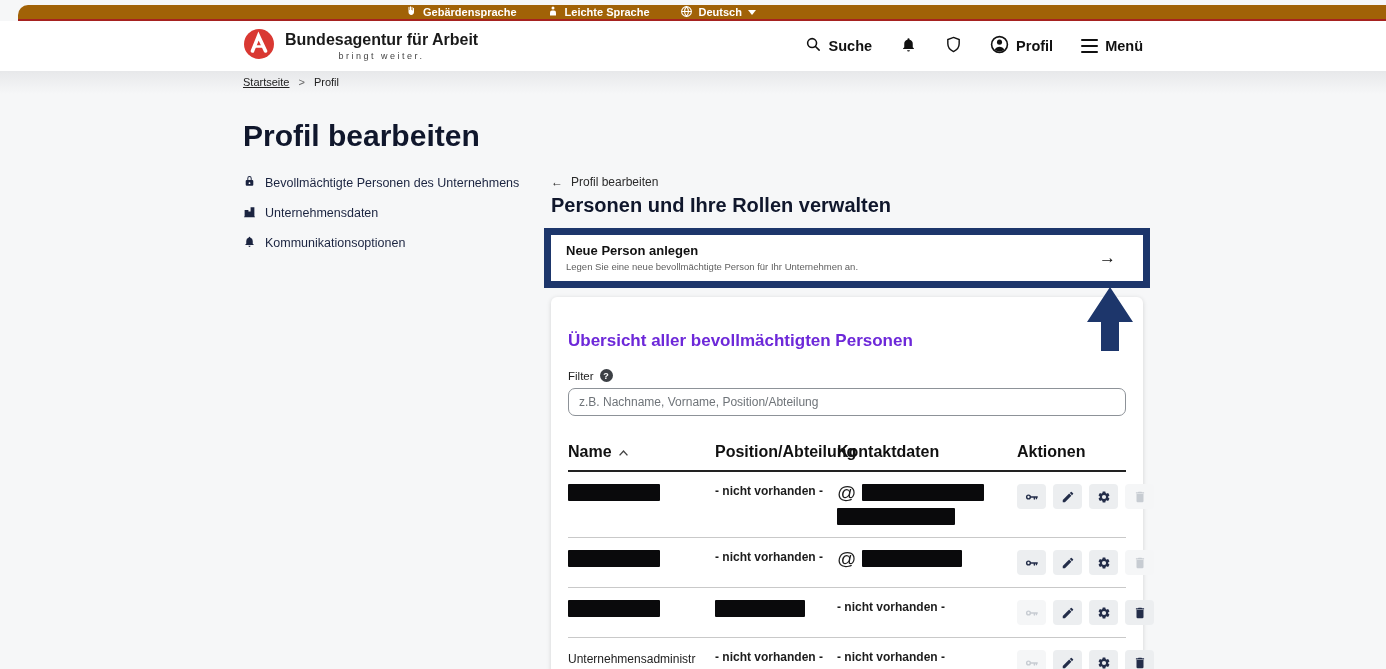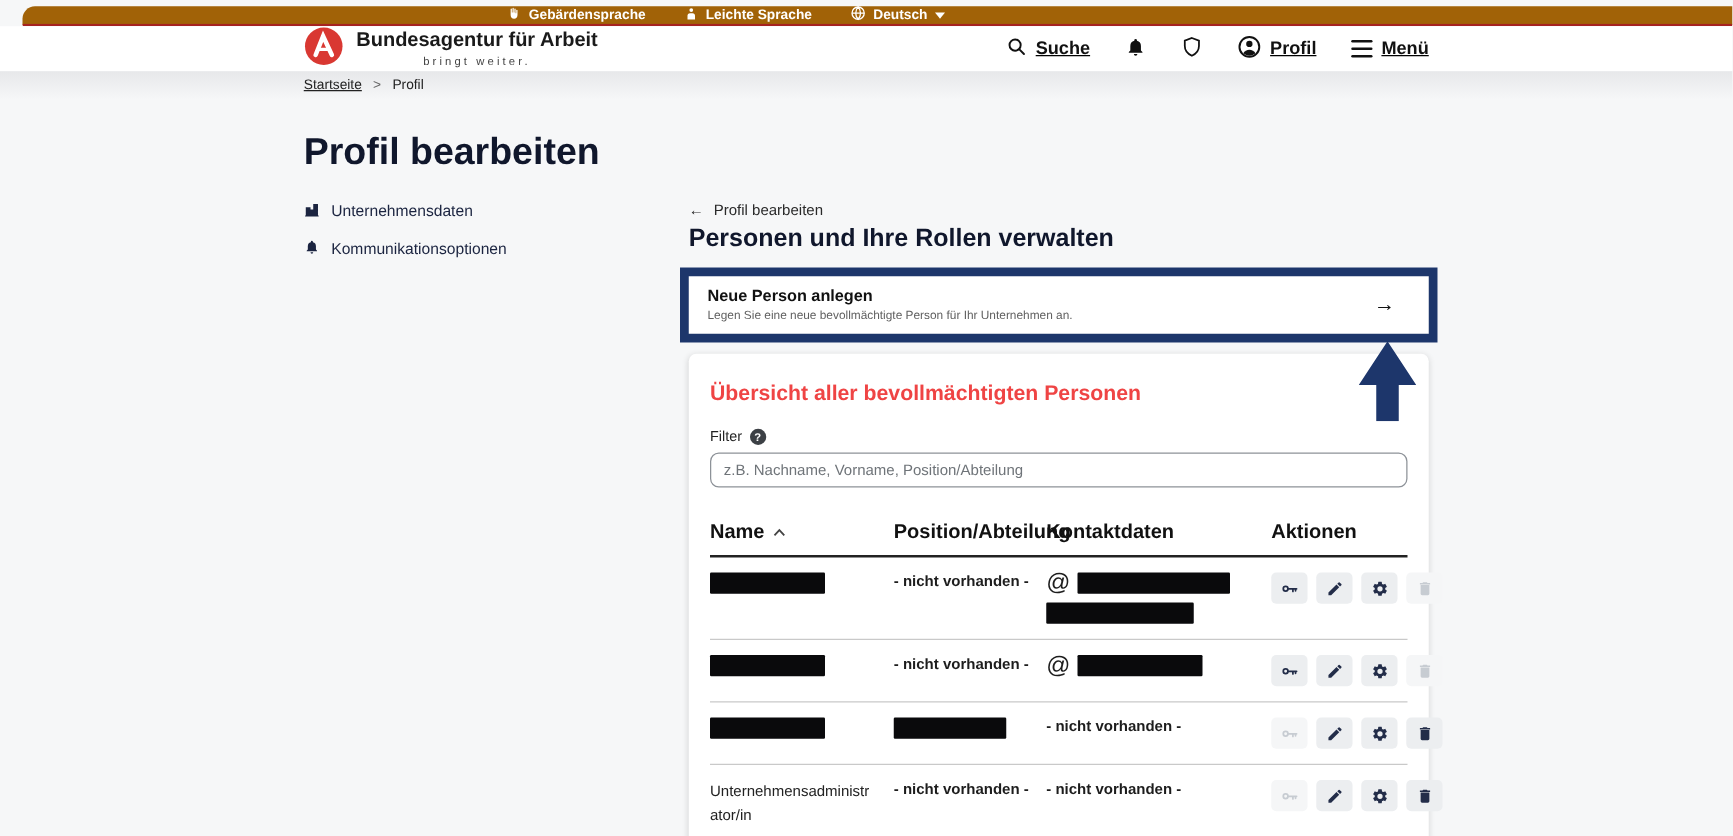--- a/index.html
+++ b/index.html
@@ -10,27 +10,27 @@
   
   .topbar {
     margin: 5px 0 0 18px; height: 16px; background: #a16207;
     border-radius: 10px 0 0 0; border-bottom: 2px solid #a62220;
     display: flex; justify-content: center; align-items: center;
     gap: 30px; padding-right: 243px;
   }
   .topbar-item { display: flex; align-items: center; gap: 6px; color: #fff; font-size: 11px; font-weight: bold; }
   .caret-down { width: 0; height: 0; border-left: 4px solid transparent; border-right: 4px solid transparent; border-top: 5px solid #fff; }
   
-  .header { background: #fff; height: 36px; display: flex; align-items: center; }
+  .header { background: #fff; height: 50px; display: flex; align-items: center; }
   .container { width: 900px; margin: 0 auto; }
   .header-inner { display: flex; justify-content: space-between; align-items: center; }
   .brand { display: flex; align-items: center; gap: 10px; }
   .brand-name { font-size: 16px; font-weight: bold; color: #1a1a1a; }
   .brand-tagline { font-size: 9px; letter-spacing: 2.5px; color: #444; text-align: center; margin-top: 2px; }
-  .nav { display: flex; align-items: center; gap: 28px; text-decoration: underline; }
+  .nav { display: flex; align-items: center; gap: 28px; }
   .nav-item { display: flex; align-items: center; gap: 7px; font-size: 14.5px; font-weight: bold; color: #111; cursor: pointer; }
   .burger { display: flex; flex-direction: column; gap: 3.5px; }
   .burger span { width: 17px; height: 2.5px; background: #111; border-radius: 1px; }
   
   .breadcrumb-strip { height: 23px; background: linear-gradient(#e7e8ea, #f6f7f8); }
   .breadcrumb { font-size: 11px; color: #222; padding-top: 5px; display: flex; gap: 9px; align-items: center; }
   .breadcrumb .link { text-decoration: underline; cursor: pointer; }
   .breadcrumb .sep { color: #666; }
   
   .page-title { font-size: 30px; font-weight: 800; color: #10172c; margin: 25px 0 22px; }
@@ -44,21 +44,21 @@
   
   .hl-wrap { position: relative; z-index: 2; }
   .hl-box { border: 7px solid #1d366b; margin: 0 -7px; background: #fff; }
   .np-card { display: flex; align-items: center; justify-content: space-between; padding: 8px 15px 9px; cursor: pointer; }
   .np-title { font-size: 13px; font-weight: bold; color: #111; margin-bottom: 3px; }
   .np-desc { font-size: 9.5px; color: #5f5f5f; }
   .np-arrow { font-size: 17px; color: #111; font-weight: bold; padding-right: 12px; }
   .annot-arrow { position: absolute; right: 10px; top: 100%; margin-top: -1px; }
   
   .overview-card { margin-top: 9px; background: #fff; border-radius: 6px; box-shadow: 0 1px 5px rgba(0,0,0,.14); padding: 22px 17px 30px; }
-  .overview-card h3 { font-size: 17px; font-weight: 800; color: #ef4444; margin: 0 0 18px; }
+  .overview-card h3 { font-size: 17px; font-weight: 800; color: #6d28d9; margin: 12px 0 18px; }
   .filter-label { font-size: 11.5px; color: #222; display: flex; align-items: center; gap: 6px; }
   .help { width: 13px; height: 13px; border-radius: 50%; background: #3c4045; color: #fff; font-size: 9px; font-weight: bold; display: flex; align-items: center; justify-content: center; cursor: pointer; }
   .filter-input { margin-top: 6px; width: 100%; height: 28px; border: 1.5px solid #8d9298; border-radius: 7px; padding: 0 10px; font-size: 12px; color: #333; background: #fff; font-family: "Liberation Sans", sans-serif; }
   .filter-input::placeholder { color: #6f7479; }
   
   .table { margin-top: 27px; }
   .t-head, .t-row { display: grid; grid-template-columns: 147px 122px 180px 1fr; }
   .t-head { font-size: 16px; font-weight: bold; color: #111; padding-bottom: 9px; border-bottom: 2px solid #222; }
   .t-head .c-actions { text-align: right; padding-right: 46px; }
   .c-name-h { display: flex; align-items: center; gap: 6px; cursor: pointer; }
@@ -178,20 +178,29 @@
 
 <div class="container">
   <h1 class="page-title">Profil bearbeiten</h1>
 
   <div class="columns">
 
     <div class="side">
       <div class="side-item">
         <span>
           <svg width="13" height="13" viewBox="0 0 24 24" fill="#1b2440">
+              <path d="M12 2a4 4 0 0 0-4 4v3H7a2 2 0 0 0-2 2v7a2 2 0 0 0 2 2h10a2 2 0 0 0 2-2v-7a2 2 0 0 0-2-2h-1V6a4 4 0 0 0-4-4zm-2.2 7V6a2.2 2.2 0 1 1 4.4 0v3z"></path>
+              <circle cx="12" cy="15" r="1.6" fill="#fff"></circle>
+            </svg>
+        </span>
+        <span>Bevollmächtigte Personen des Unternehmens</span>
+      </div>
+      <div class="side-item">
+        <span>
+          <svg width="13" height="13" viewBox="0 0 24 24" fill="#1b2440">
               <path d="M3 21V9h7v3h4V4h7v17h1v1.5H2V21zm4.5-9h2v2h-2zm0 4h2v2h-2zm9-10h2v2h-2zm0 4h2v2h-2zm0 4h2v2h-2z"></path>
             </svg>
         </span>
         <span>Unternehmensdaten</span>
       </div>
       <div class="side-item">
         <span>
           <svg width="13" height="13" viewBox="0 0 24 24" fill="#1b2440">
               <path d="M12 22a2 2 0 0 0 2-2h-4a2 2 0 0 0 2 2zm6-6v-5a6 6 0 0 0-4.5-5.8V4.5a1.5 1.5 0 0 0-3 0v.7A6 6 0 0 0 6 11v5l-1.7 1.7v.8h15.4v-.8z"></path>
             </svg>

